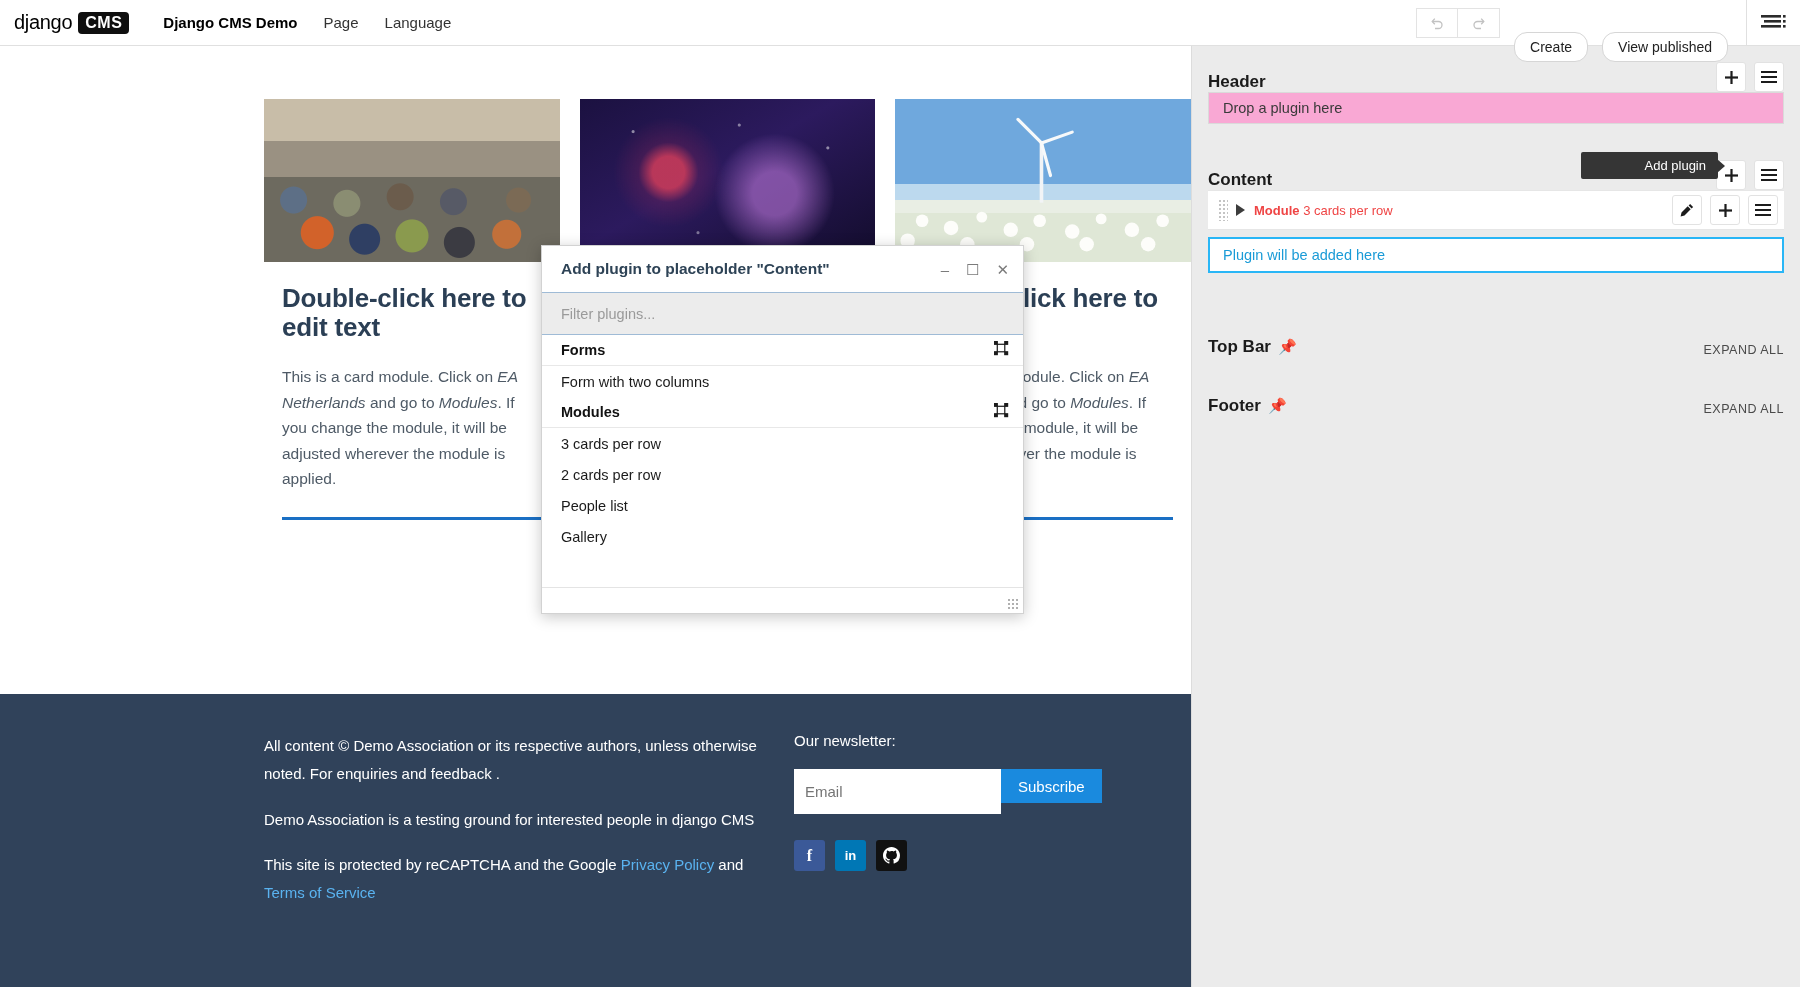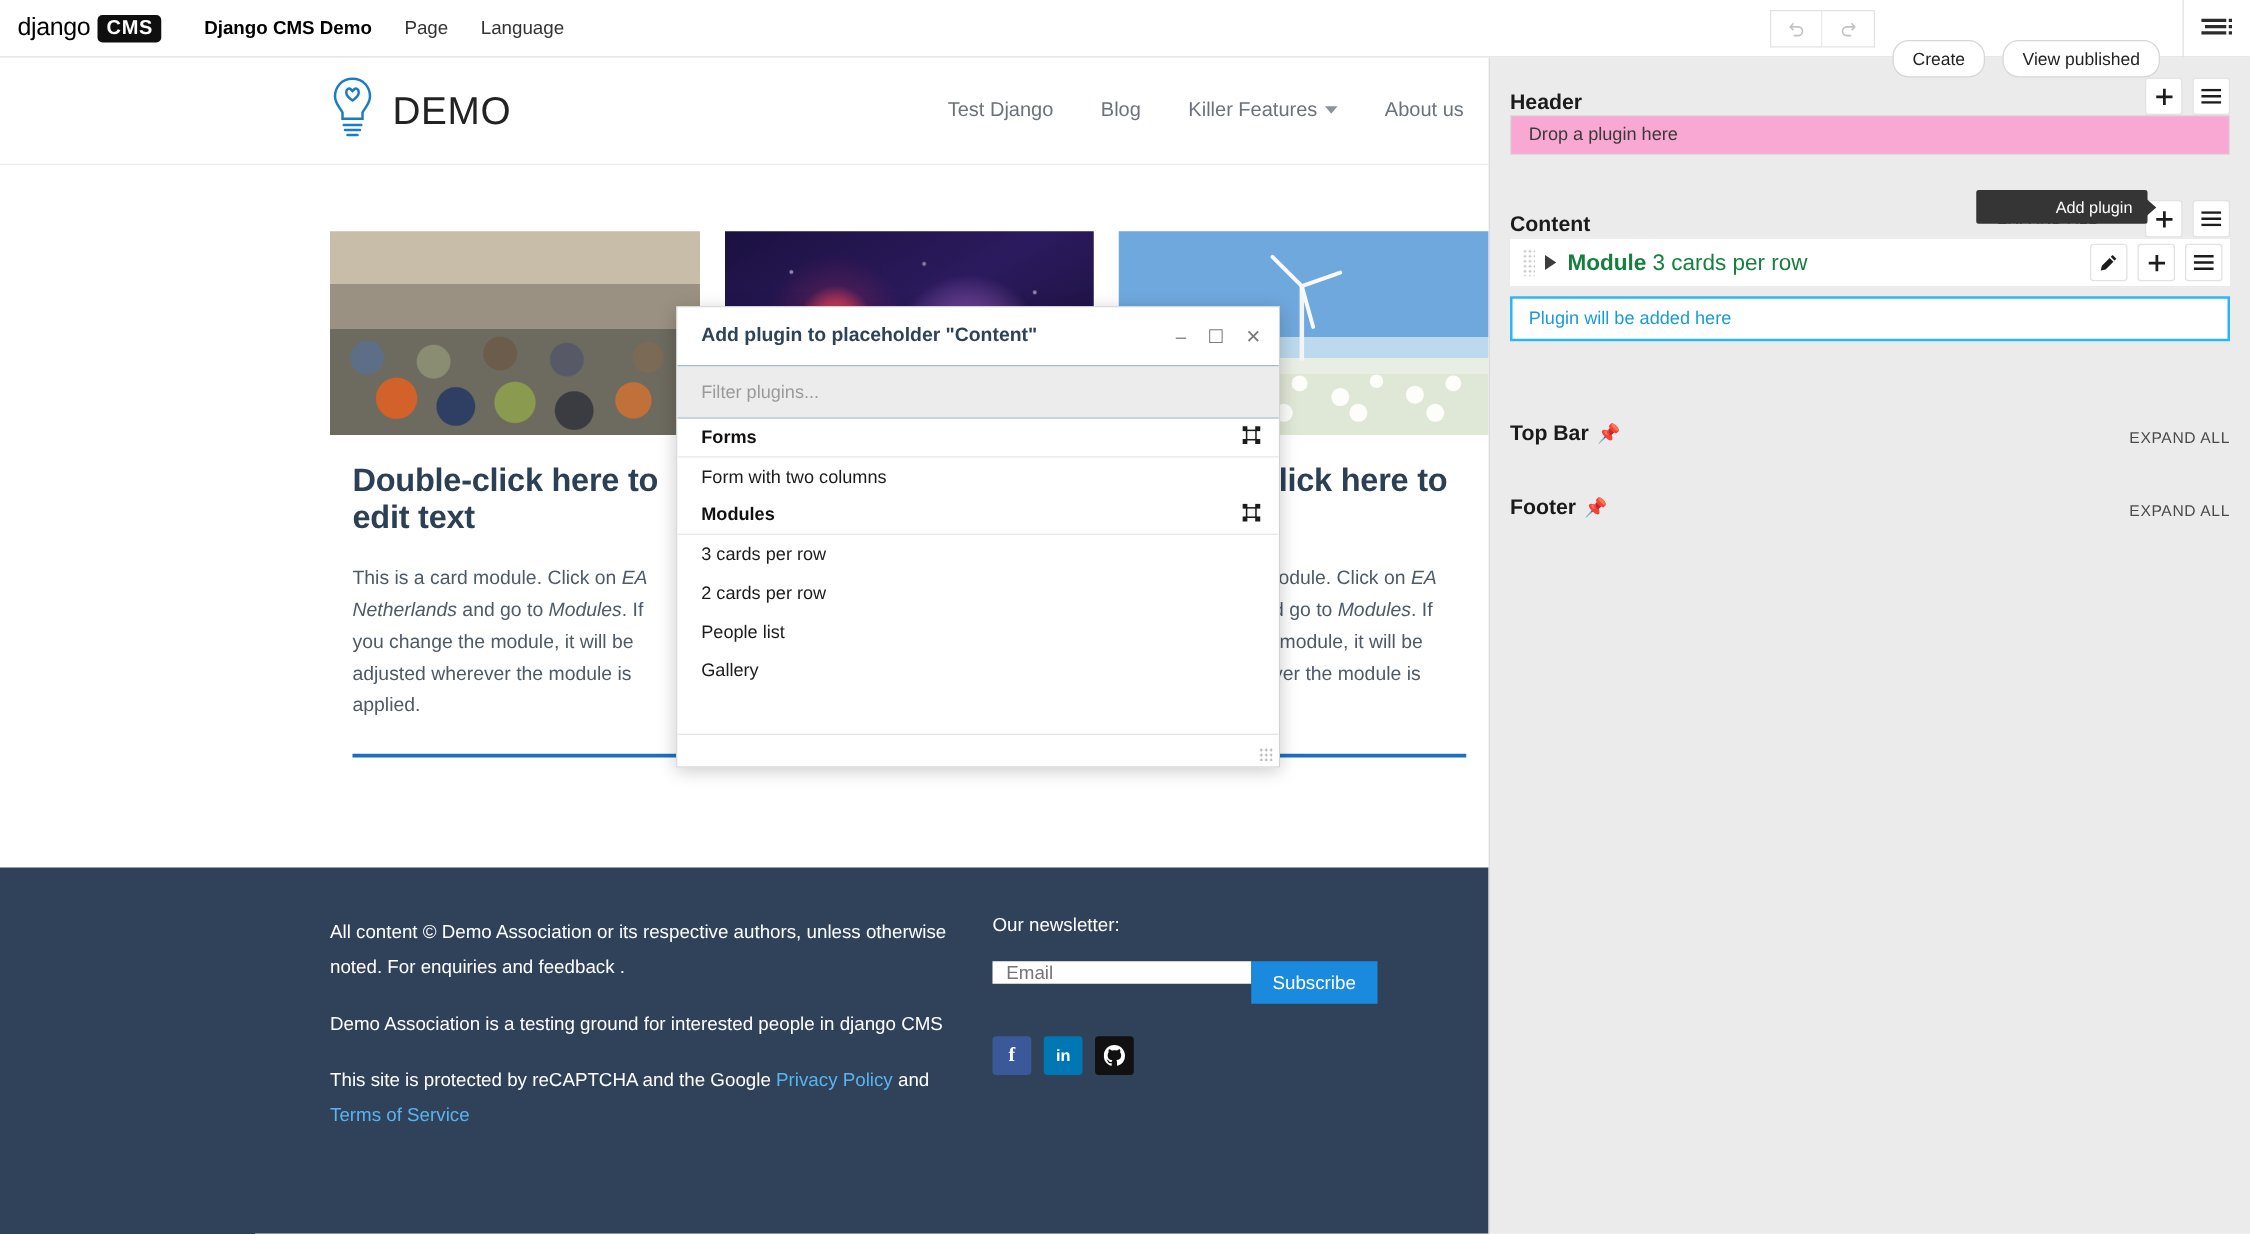--- a/index.html
+++ b/index.html
@@ -111,21 +111,21 @@
     background: #30425a; color: #fff;
   }
   .footer-inner { display: flex; padding: 38px 0 0 264px; }
   .footer-col-a { width: 500px; }
   .footer-line { font-size: 15px; line-height: 1.85; margin-bottom: 18px; }
   .footer-line a { color: #5ab3f0; text-decoration: none; margin-top: 32px; }
   .footer-col-b { margin-left: 30px; width: 320px; }
   .news-label { font-size: 15px; margin-bottom: 20px; }
   .news-form { display: flex; }
   .news-input {
-    width: 207px; height: 18px;
+    width: 207px; height: 45px;
     border: none; background: #fff; color: #7f1d1d;
     padding: 0 11px; font-size: 15px;
     font-family: "Liberation Sans", sans-serif;
   }
   .news-btn {
     height: 34px; padding: 0 17px; border: none;
     background: #1a8ade; color: #fff; font-size: 15px; cursor: pointer;
     font-family: "Liberation Sans", sans-serif;
   }
   .socials { display: flex; gap: 10px; margin-top: 26px; }
@@ -181,21 +181,21 @@
   .drag-dots {
     width: 10px; height: 22px; margin-right: 8px; cursor: grab;
     background-image: radial-gradient(#c4c4c4 1px, transparent 1px);
     background-size: 4px 4px;
   }
   .tri {
     width: 0; height: 0; margin-right: 9px; cursor: pointer;
     border-top: 6px solid transparent; border-bottom: 6px solid transparent;
     border-left: 9px solid #3d3d3d;
   }
-  .plugin-label { font-size: 18px; color: #15803d; }
+  .plugin-label { font-size: 13px; color: #ef4444; }
   .plugin-label b { font-weight: bold; }
   .row-actions { margin-left: auto; display: flex; }
   .added-here {
     margin: 7px 16px 0 16px; height: 36px;
     border: 2px solid #29b6f6; background: #ffffff;
     display: flex; align-items: center; padding-left: 13px;
     font-size: 14.5px; color: #1a9bd7;
   }
   .tooltip {
     position: absolute; right: 82px; top: 8px;
@@ -298,38 +298,20 @@
         <rect x="22" y="1" width="2.6" height="2.6" fill="#2b2b2b"></rect>
         <rect x="22" y="6" width="2.6" height="2.6" fill="#2b2b2b"></rect>
         <rect x="22" y="11" width="2.6" height="2.6" fill="#2b2b2b"></rect>
       </svg>
     </div>
   </div>
 </div>
 
 <div class="page-wrap">
 
-  <div class="site-header">
-    <div class="site-logo">
-      <span>
-        <svg width="36" height="52" viewBox="0 0 36 52" fill="none" stroke="#1a7dc4" stroke-width="2" stroke-linecap="round">
-          <path d="M18 3 C9 3 4 10 4 17 c0 6 4 9 6 13 l0 5 h16 l0 -5 c2 -4 6 -7 6 -13 C32 10 27 3 18 3 z"></path>
-          <path d="M13 14 c0-2.4 2-4 3.6-2.6 L18 12.8 l1.4-1.4 C21 10 23 11.6 23 14 c0 3-5 6.4-5 6.4 S13 17 13 14z"></path>
-          <path d="M11 40 h14 M12 44 h12 M14 48 h8"></path>
-        </svg>
-      </span>
-      <span class="logo-text">DEMO</span>
-    </div>
-    <div class="site-nav">
-      <span>Test Django</span>
-      <span>Blog</span>
-      <span><span>Killer Features</span><i class="caret"></i></span>
-      <span>About us</span>
-    </div>
-  </div>
 
   <div class="cards">
 
     <div class="card">
       <div class="card-img" style="background:
              radial-gradient(circle at 18% 82%, #d2622a 0 16px, transparent 17px),
              radial-gradient(circle at 34% 86%, #2f3f63 0 15px, transparent 16px),
              radial-gradient(circle at 50% 84%, #8a9a4e 0 16px, transparent 17px),
              radial-gradient(circle at 66% 88%, #3b3b42 0 15px, transparent 16px),
              radial-gradient(circle at 82% 83%, #c2703a 0 14px, transparent 15px),

